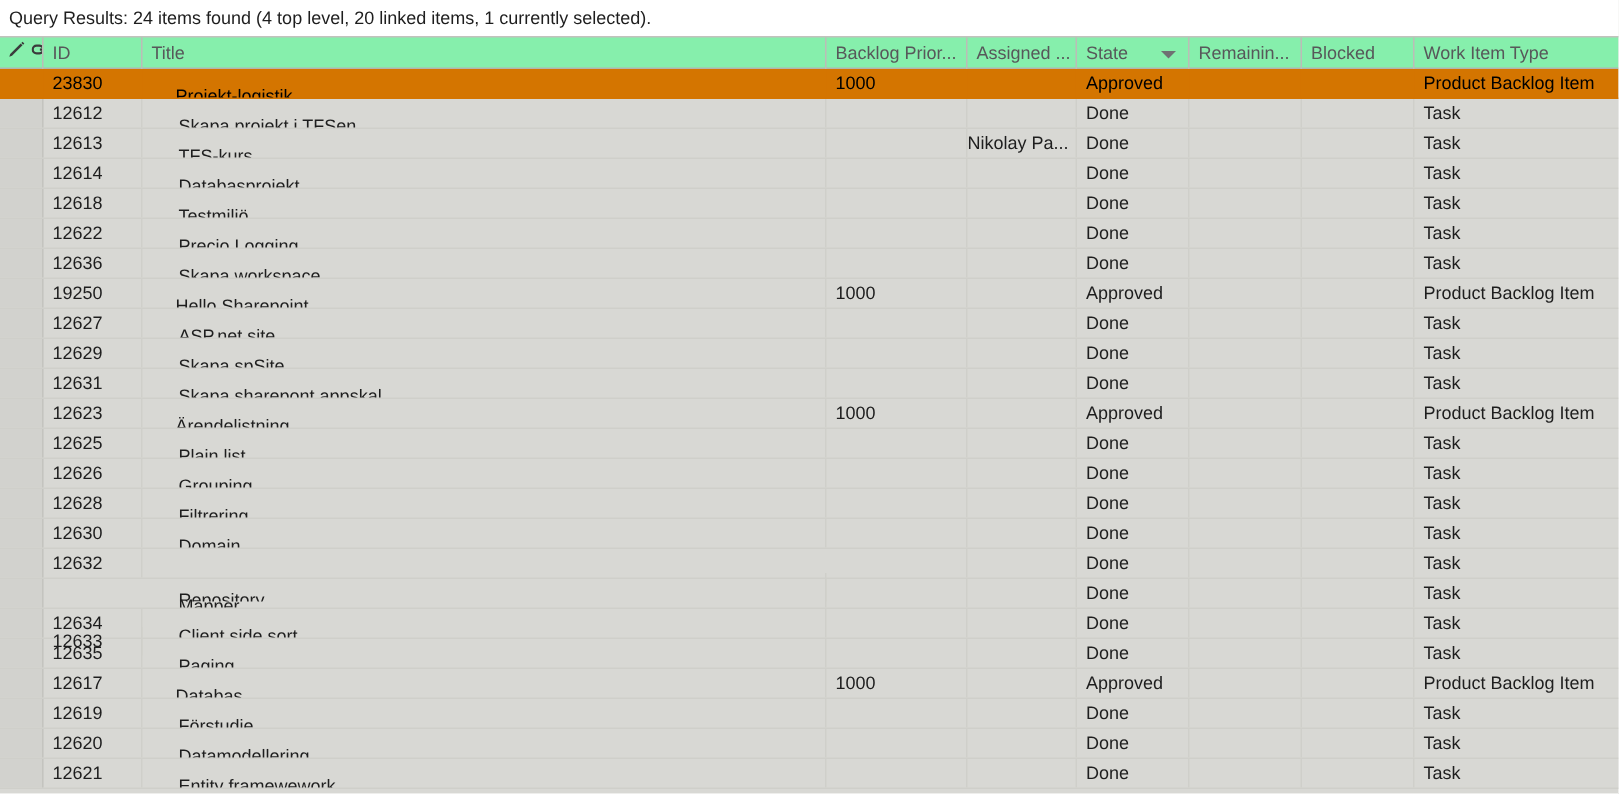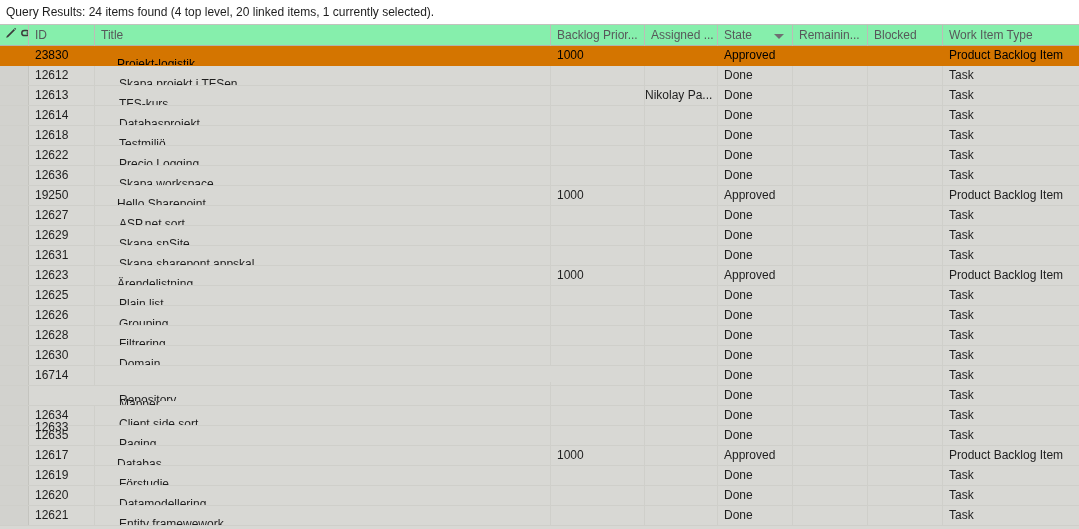--- a/index.html
+++ b/index.html
@@ -288,21 +288,21 @@
         <div class="cell sep" style="width: 75px; flex: 0 0 75px;">Approved</div>
         <div class="cell sep" style="width: 75px; flex: 0 0 75px;"></div>
         <div class="cell sep" style="width: 75px; flex: 0 0 75px;"></div>
         <div class="cell" style="width: 140px; flex: 0 0 140px;">Product Backlog Item</div>
       </div>
       <div class="row">
         <div class="cell gutter" style="width: 29px; flex: 0 0 29px;"></div>
         <div class="cell sep" style="width: 66px; flex: 0 0 66px;">12627</div>
         <div class="cell sep" style="width: 456px; flex: 0 0 456px;">
           <div class="title-wrap">
-            <span class="title-text child">ASP.net sort</span>
+            <span class="title-text child">ASP.net site</span>
           </div>
         </div>
         <div class="cell sep" style="width: 94px; flex: 0 0 94px;"></div>
         <div class="cell assigned sep" style="width: 73px; flex: 0 0 73px;"></div>
         <div class="cell sep" style="width: 75px; flex: 0 0 75px;">Done</div>
         <div class="cell sep" style="width: 75px; flex: 0 0 75px;"></div>
         <div class="cell sep" style="width: 75px; flex: 0 0 75px;"></div>
         <div class="cell" style="width: 140px; flex: 0 0 140px;">Task</div>
       </div>
       <div class="row">
@@ -406,21 +406,21 @@
         </div>
         <div class="cell sep" style="width: 94px; flex: 0 0 94px;"></div>
         <div class="cell assigned sep" style="width: 73px; flex: 0 0 73px;"></div>
         <div class="cell sep" style="width: 75px; flex: 0 0 75px;">Done</div>
         <div class="cell sep" style="width: 75px; flex: 0 0 75px;"></div>
         <div class="cell sep" style="width: 75px; flex: 0 0 75px;"></div>
         <div class="cell" style="width: 140px; flex: 0 0 140px;">Task</div>
       </div>
       <div class="row">
         <div class="cell gutter" style="width: 29px; flex: 0 0 29px;"></div>
-        <div class="cell sep" style="width: 66px; flex: 0 0 66px;">16714</div>
+        <div class="cell sep" style="width: 66px; flex: 0 0 66px;">12632</div>
         <div class="cell sep" style="width: 456px; flex: 0 0 456px; margin-top: 16px;">
           <div class="title-wrap">
             <span class="title-text child">Repository</span>
           </div>
         </div>
         <div class="cell sep" style="width: 94px; flex: 0 0 94px;"></div>
         <div class="cell assigned sep" style="width: 73px; flex: 0 0 73px;"></div>
         <div class="cell sep" style="width: 75px; flex: 0 0 75px;">Done</div>
         <div class="cell sep" style="width: 75px; flex: 0 0 75px;"></div>
         <div class="cell sep" style="width: 75px; flex: 0 0 75px;"></div>

